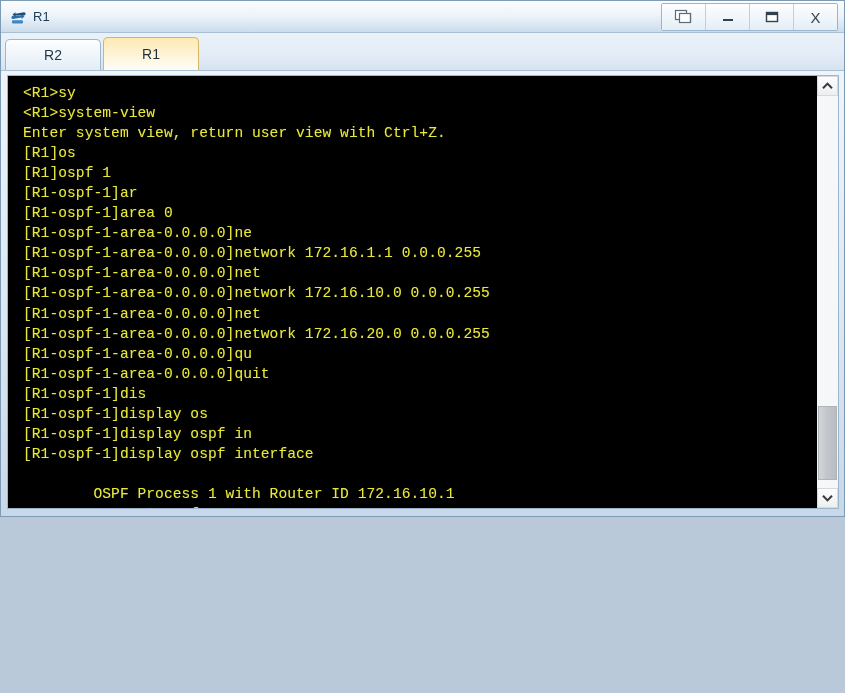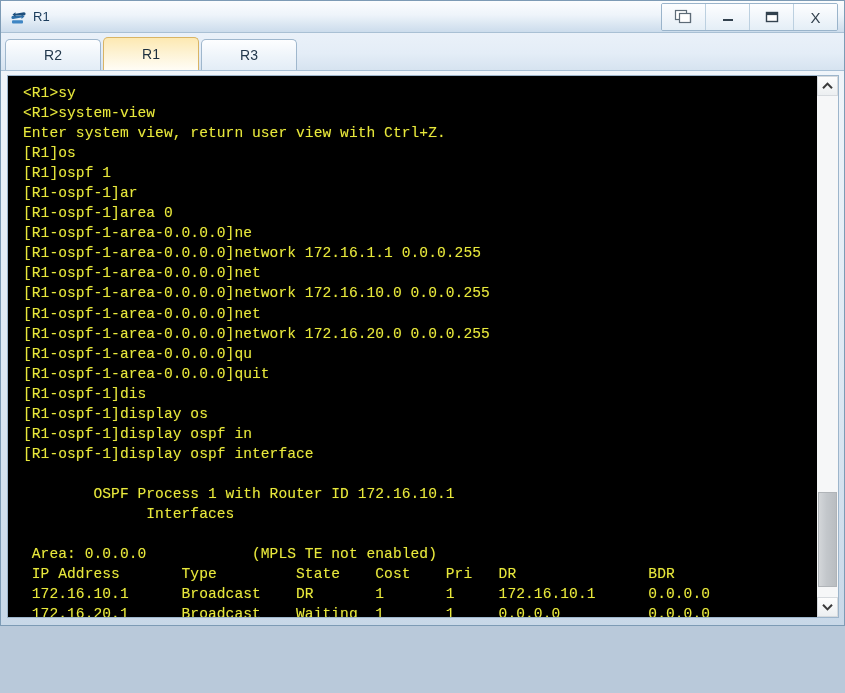--- a/index.html
+++ b/index.html
@@ -12,21 +12,21 @@
     height: 693px;
     overflow: hidden;
     font-family: "Liberation Sans", sans-serif;
   }
 
   
   .window {
     position: absolute;
     left: 0; top: 0;
     width: 845px;
-    height: 626px;
+    height: 517px;
     box-sizing: border-box;
     background: linear-gradient(to bottom, #f4f8fc 0%, #dde8f3 60%, #c8d8e8 100%);
     border: 1px solid #7d9bb5;
     display: flex;
     flex-direction: column;
   }
 
   
   .titlebar {
     position: relative;
@@ -220,23 +220,20 @@
       </div>
     </div>
   </div>
 
   <div class="tabstrip">
     <div class="tab">
       <span>R2</span>
     </div>
     <div class="tab active">
       <span>R1</span>
-    </div>
-    <div class="tab">
-      <span>R3</span>
     </div>
   </div>
 
   <div class="term-wrap">
     <div class="term-inner">
       <pre class="console">&lt;R1&gt;sy
 &lt;R1&gt;system-view
 Enter system view, return user view with Ctrl+Z.
 [R1]os
 [R1]ospf 1

